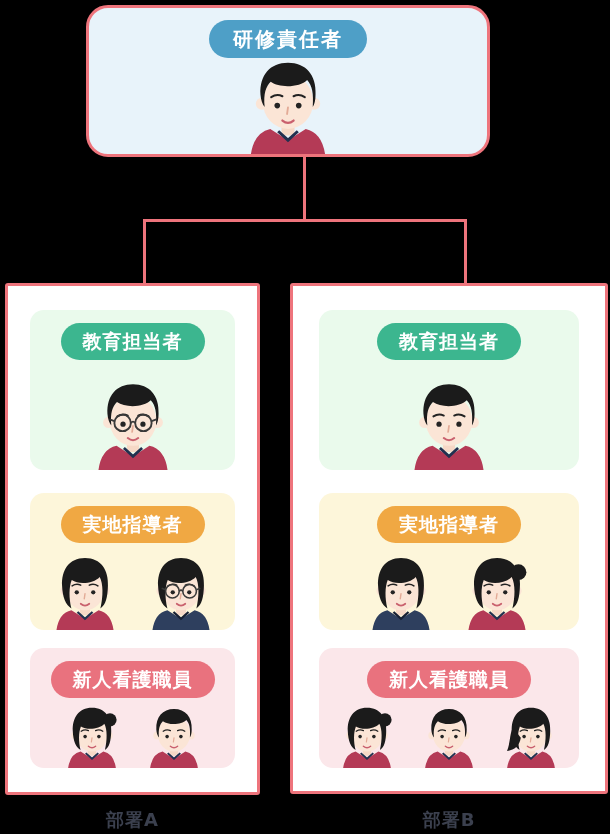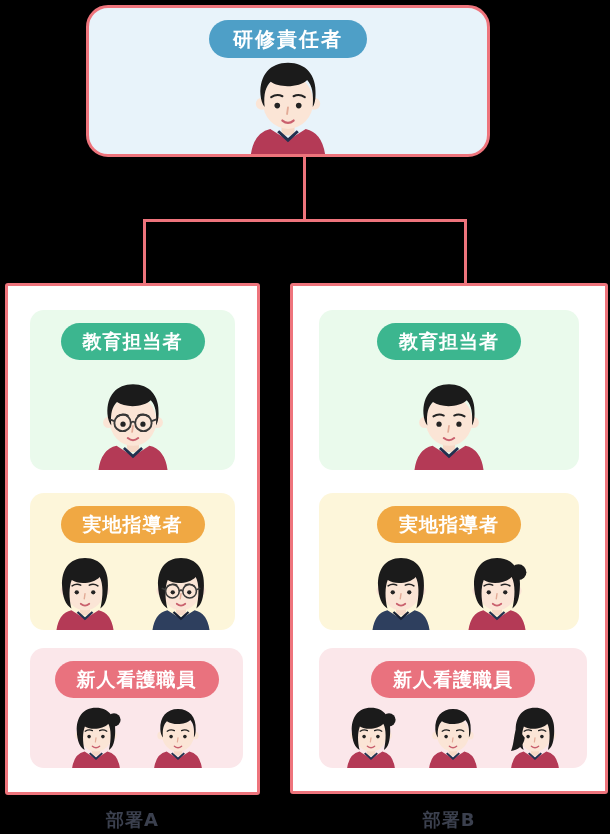--- a/index.html
+++ b/index.html
@@ -26,21 +26,21 @@
   .dept-card{position:absolute;top:283px;box-sizing:border-box;background:var(--card-bg,#fff);
              border:3px solid var(--card-border,#ee747c);border-radius:3px;}
   .dept-a{left:5px;width:255px;height:512px;}
   .dept-b{left:290px;width:318px;height:511px;}
 
   .role{position:absolute;border-radius:14px;overflow:hidden;}
   .dept-a .role{left:22px;width:205px;}
   .dept-b .role{left:26px;width:260px;}
   .role.educator  {top:24px; height:160px;background:var(--educator-bg,#eafaec);}
   .role.instructor{top:207px;height:137px;background:var(--instructor-bg,#fdf6da);}
-  .role.newstaff  {top:362px;height:120px;background:var(--newstaff-bg,#fbe7ea);padding-left:8px;}
+  .role.newstaff  {top:362px;height:120px;background:var(--newstaff-bg,#fbe7ea);}
   .role .pill{top:13px;height:37px;font-size:19px;padding:0 22px;letter-spacing:1px;}
   .educator   .pill{background:var(--educator-pill,#3cb68f);}
   .instructor .pill{background:var(--instructor-pill,#f0a843);}
   .newstaff   .pill{background:var(--newstaff-pill,#e9727e);}
 
   .members{position:absolute;left:0;right:0;bottom:-1px;display:flex;justify-content:center;
            align-items:flex-end;gap:10px;}
   .members svg{display:block;}
   .size-xl svg{width:112px;height:112px;}
   .size-lg svg{width:104px;height:104px;}

